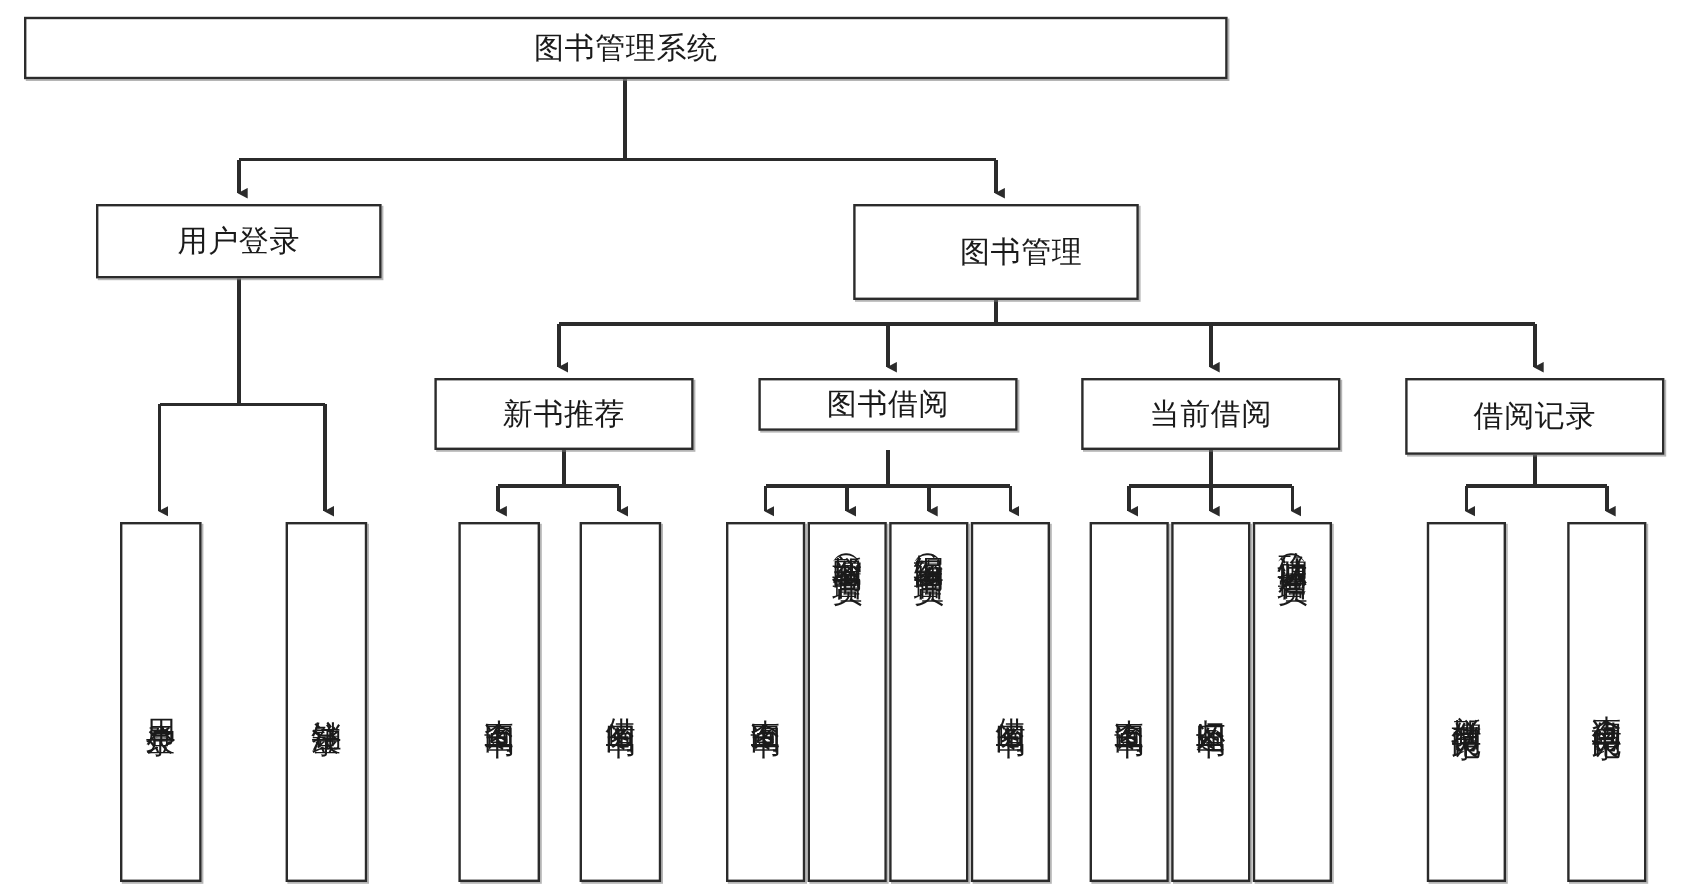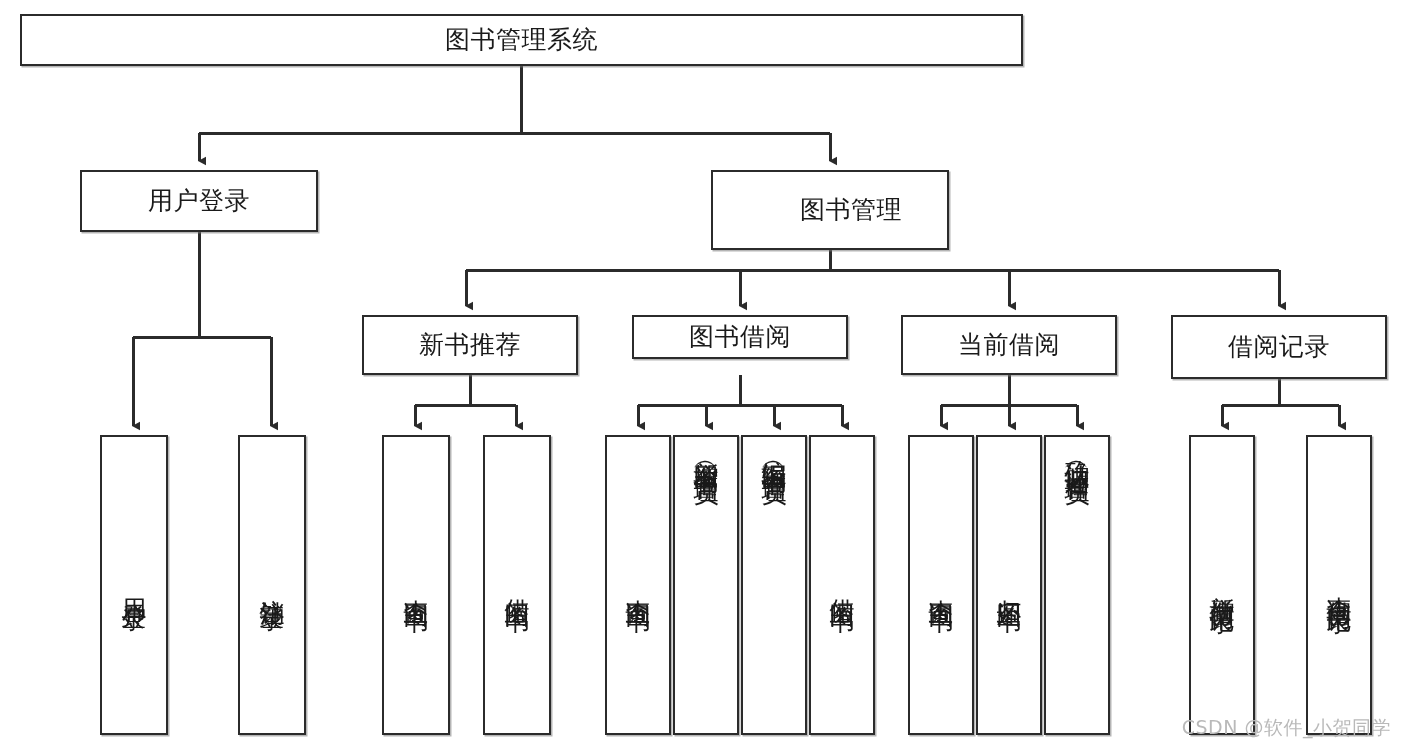--- a/index.html
+++ b/index.html
@@ -203,15 +203,14 @@
   </div>
 
   <div class="node vertical centered" style="left:1189px; top:435px; width:66px; height:300px;">
     <span class="node-label">新增借阅记录</span>
   </div>
 
   <div class="node vertical centered" style="left:1306px; top:435px; width:66px; height:300px;">
     <span class="node-label">查询借阅记录</span>
   </div>
 
-  <div id="watermark">CSDN @软件_小贺同学</div>
 
 </div>
 
 </body></html>

